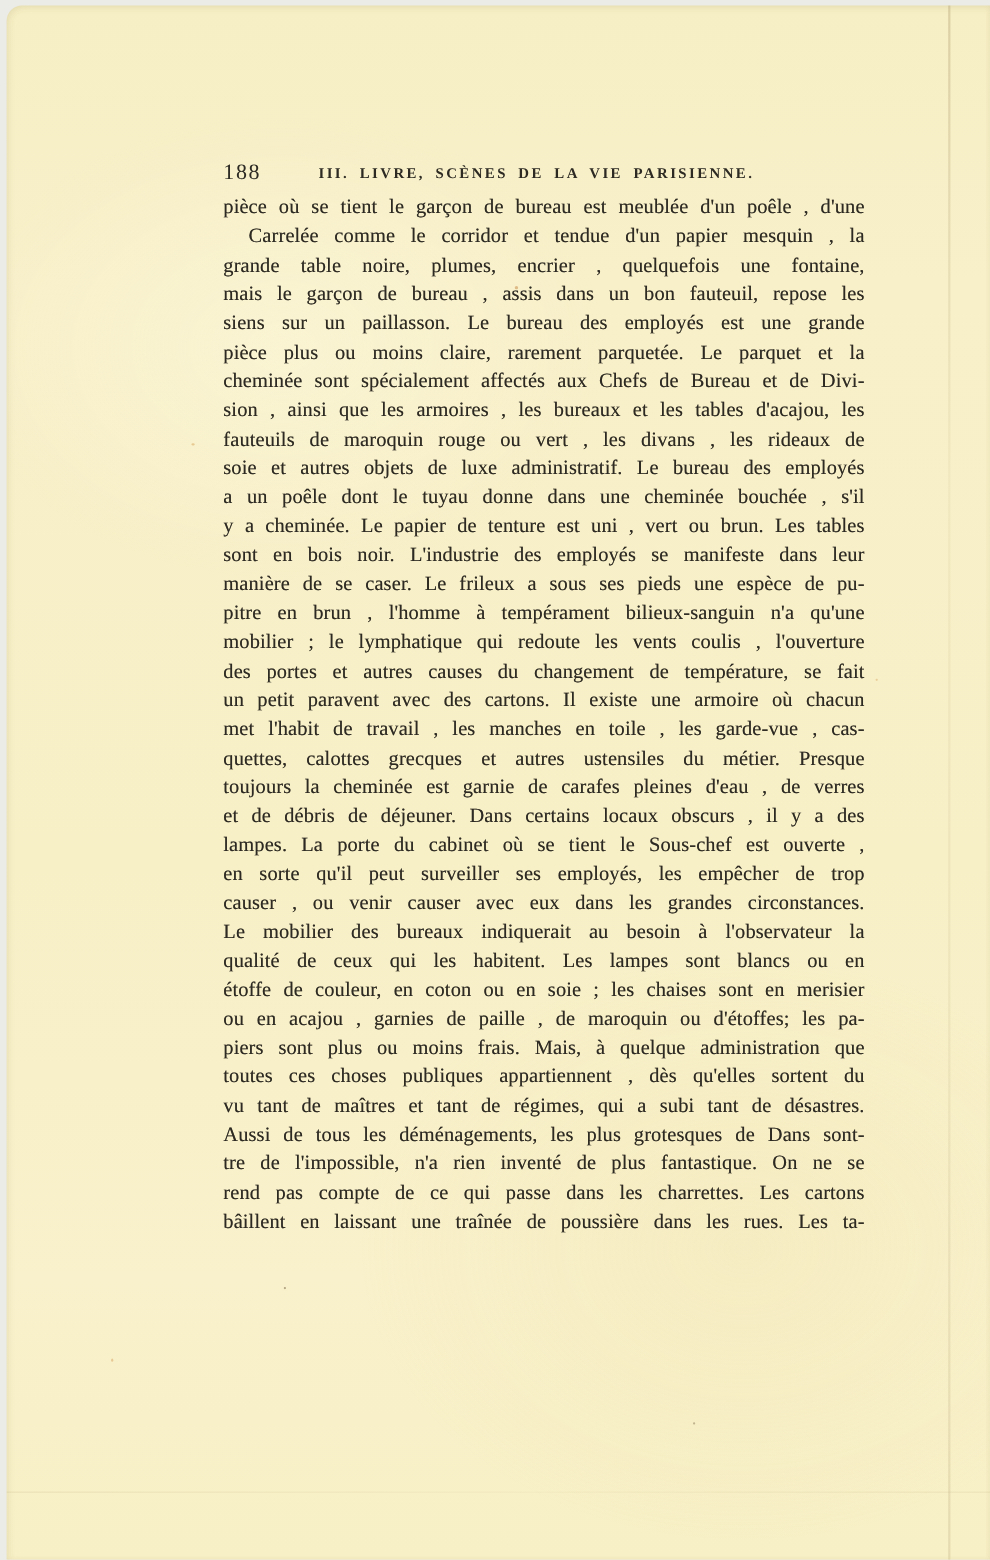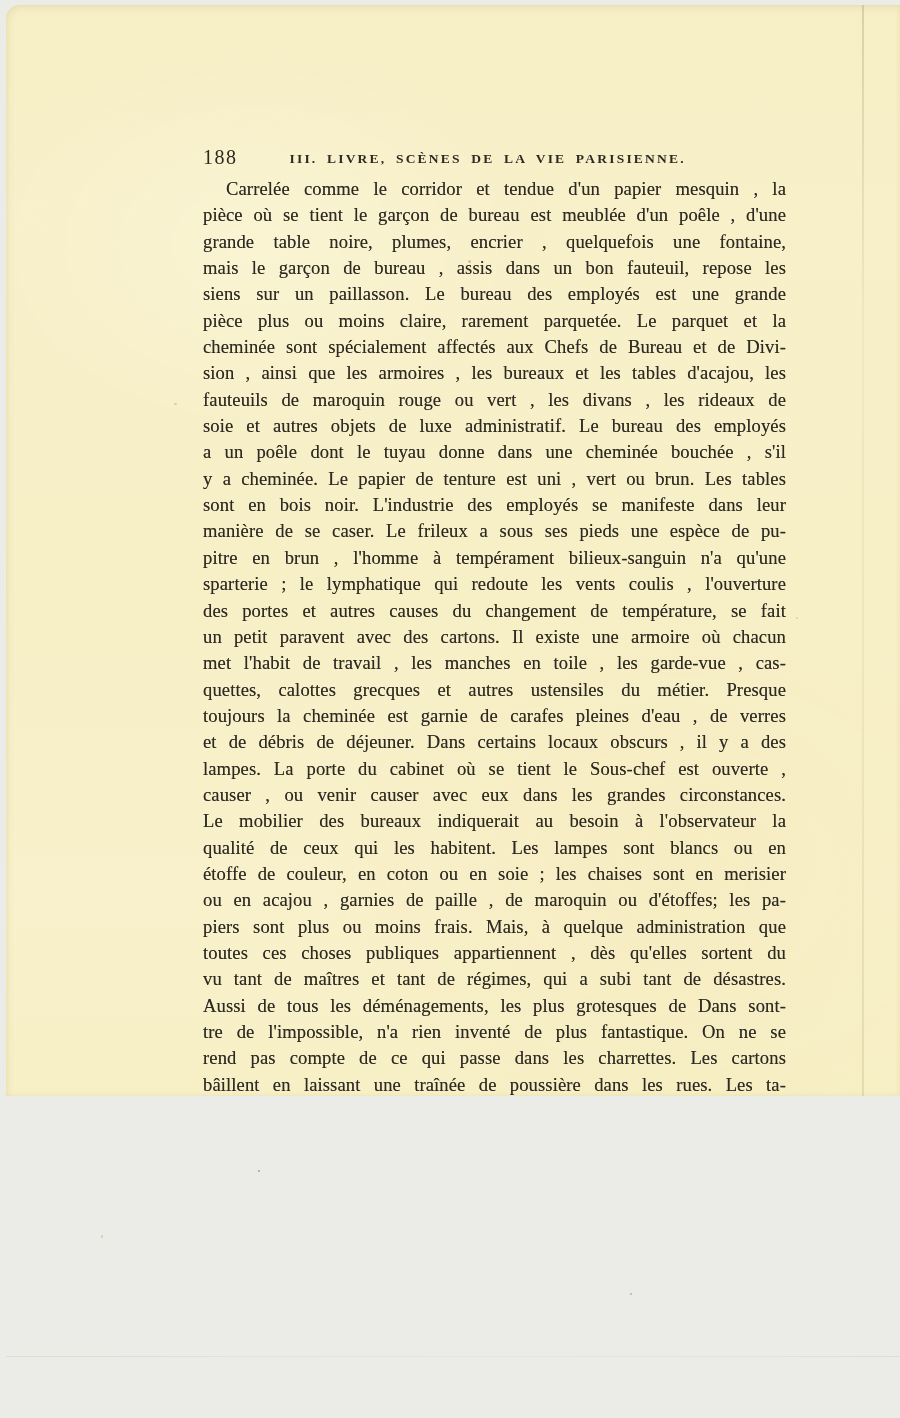--- a/index.html
+++ b/index.html
@@ -9,21 +9,21 @@
     --backdrop:#ebebe8;
   }
   *{margin:0;padding:0;box-sizing:border-box;}
   html,body{width:900px;height:1418px;overflow:hidden;}
   body{
     background:var(--backdrop);
     font-family:"Liberation Serif","DejaVu Serif",serif;
     position:relative;
   }
   .scan{
-    position:absolute;inset:0;width:900px;height:1096px;
+    position:absolute;inset:0;width:900px;height:1418px;
   }
   .paper{
     position:absolute;
     left:6px;top:5px;right:0;bottom:0;
     background:
       linear-gradient(180deg, #f6eec4 0%, #f8f0c9 18%, #f7efc6 55%, #f9f1cb 82%, #f7efc5 100%);
     border-radius:14px 0 0 0;
     box-shadow:inset 2px 2px 6px rgba(120,105,60,0.10), inset -1px 0 4px rgba(140,120,70,0.06);
   }
   .paper::before{ 
@@ -98,43 +98,44 @@
     <div class="speck" style="left:252px;top:1165px;width:2px;height:2px;background:rgba(90,70,40,0.45);"></div>
     <div class="speck" style="left:624px;top:1288px;width:2px;height:2px;background:rgba(90,70,40,0.35);"></div>
     <div class="speck" style="left:95px;top:1230px;width:2px;height:3px;background:rgba(200,130,55,0.35);"></div>
     <div class="speck" style="left:790px;top:612px;width:2px;height:2px;background:rgba(200,130,55,0.30);"></div>
 
     <div class="running-head">
       <span class="page-number">188</span><span class="running-title">III. LIVRE, SCÈNES DE LA VIE PARISIENNE.</span>
     </div>
 
     <div class="text-block">
+        <div class="line">pièce où se tient le garçon de bureau est meublée d'un poêle , d'une</div>
         <div class="line indent">Carrelée comme le corridor et tendue d'un papier mesquin , la</div>
-        <div class="line">pièce où se tient le garçon de bureau est meublée d'un poêle , d'une</div>
         <div class="line">grande table noire, plumes, encrier , quelquefois une fontaine,</div>
         <div class="line">mais le garçon de bureau , assis dans un bon fauteuil, repose les</div>
         <div class="line">siens sur un paillasson. Le bureau des employés est une grande</div>
         <div class="line">pièce plus ou moins claire, rarement parquetée. Le parquet et la</div>
         <div class="line">cheminée sont spécialement affectés aux Chefs de Bureau et de Divi-</div>
         <div class="line">sion , ainsi que les armoires , les bureaux et les tables d'acajou, les</div>
         <div class="line">fauteuils de maroquin rouge ou vert , les divans , les rideaux de</div>
         <div class="line">soie et autres objets de luxe administratif. Le bureau des employés</div>
         <div class="line">a un poêle dont le tuyau donne dans une cheminée bouchée , s'il</div>
         <div class="line">y a cheminée. Le papier de tenture est uni , vert ou brun. Les tables</div>
         <div class="line">sont en bois noir. L'industrie des employés se manifeste dans leur</div>
         <div class="line">manière de se caser. Le frileux a sous ses pieds une espèce de pu-</div>
         <div class="line">pitre en brun , l'homme à tempérament bilieux-sanguin n'a qu'une</div>
-        <div class="line">sparterie ; le lymphatique qui redoute les vents coulis , l'ouverture</div>
+        <div class="line">mobilier ; le lymphatique qui redoute les vents coulis , l'ouverture</div>
         <div class="line">des portes et autres causes du changement de température, se fait</div>
         <div class="line">un petit paravent avec des cartons. Il existe une armoire où chacun</div>
         <div class="line">met l'habit de travail , les manches en toile , les garde-vue , cas-</div>
         <div class="line">quettes, calottes grecques et autres ustensiles du métier. Presque</div>
         <div class="line">toujours la cheminée est garnie de carafes pleines d'eau , de verres</div>
         <div class="line">et de débris de déjeuner. Dans certains locaux obscurs , il y a des</div>
         <div class="line">lampes. La porte du cabinet où se tient le Sous-chef est ouverte ,</div>
+        <div class="line">en sorte qu'il peut surveiller ses employés, les empêcher de trop</div>
         <div class="line">causer , ou venir causer avec eux dans les grandes circonstances.</div>
         <div class="line">Le mobilier des bureaux indiquerait au besoin à l'observateur la</div>
         <div class="line">qualité de ceux qui les habitent. Les lampes sont blancs ou en</div>
         <div class="line">étoffe de couleur, en coton ou en soie ; les chaises sont en merisier</div>
         <div class="line">ou en acajou , garnies de paille , de maroquin ou d'étoffes; les pa-</div>
         <div class="line">piers sont plus ou moins frais. Mais, à quelque administration que</div>
         <div class="line">toutes ces choses publiques appartiennent , dès qu'elles sortent du</div>
         <div class="line">vu tant de maîtres et tant de régimes, qui a subi tant de désastres.</div>
         <div class="line">Aussi de tous les déménagements, les plus grotesques de Dans sont-</div>
         <div class="line">tre de l'impossible, n'a rien inventé de plus fantastique. On ne se</div>

